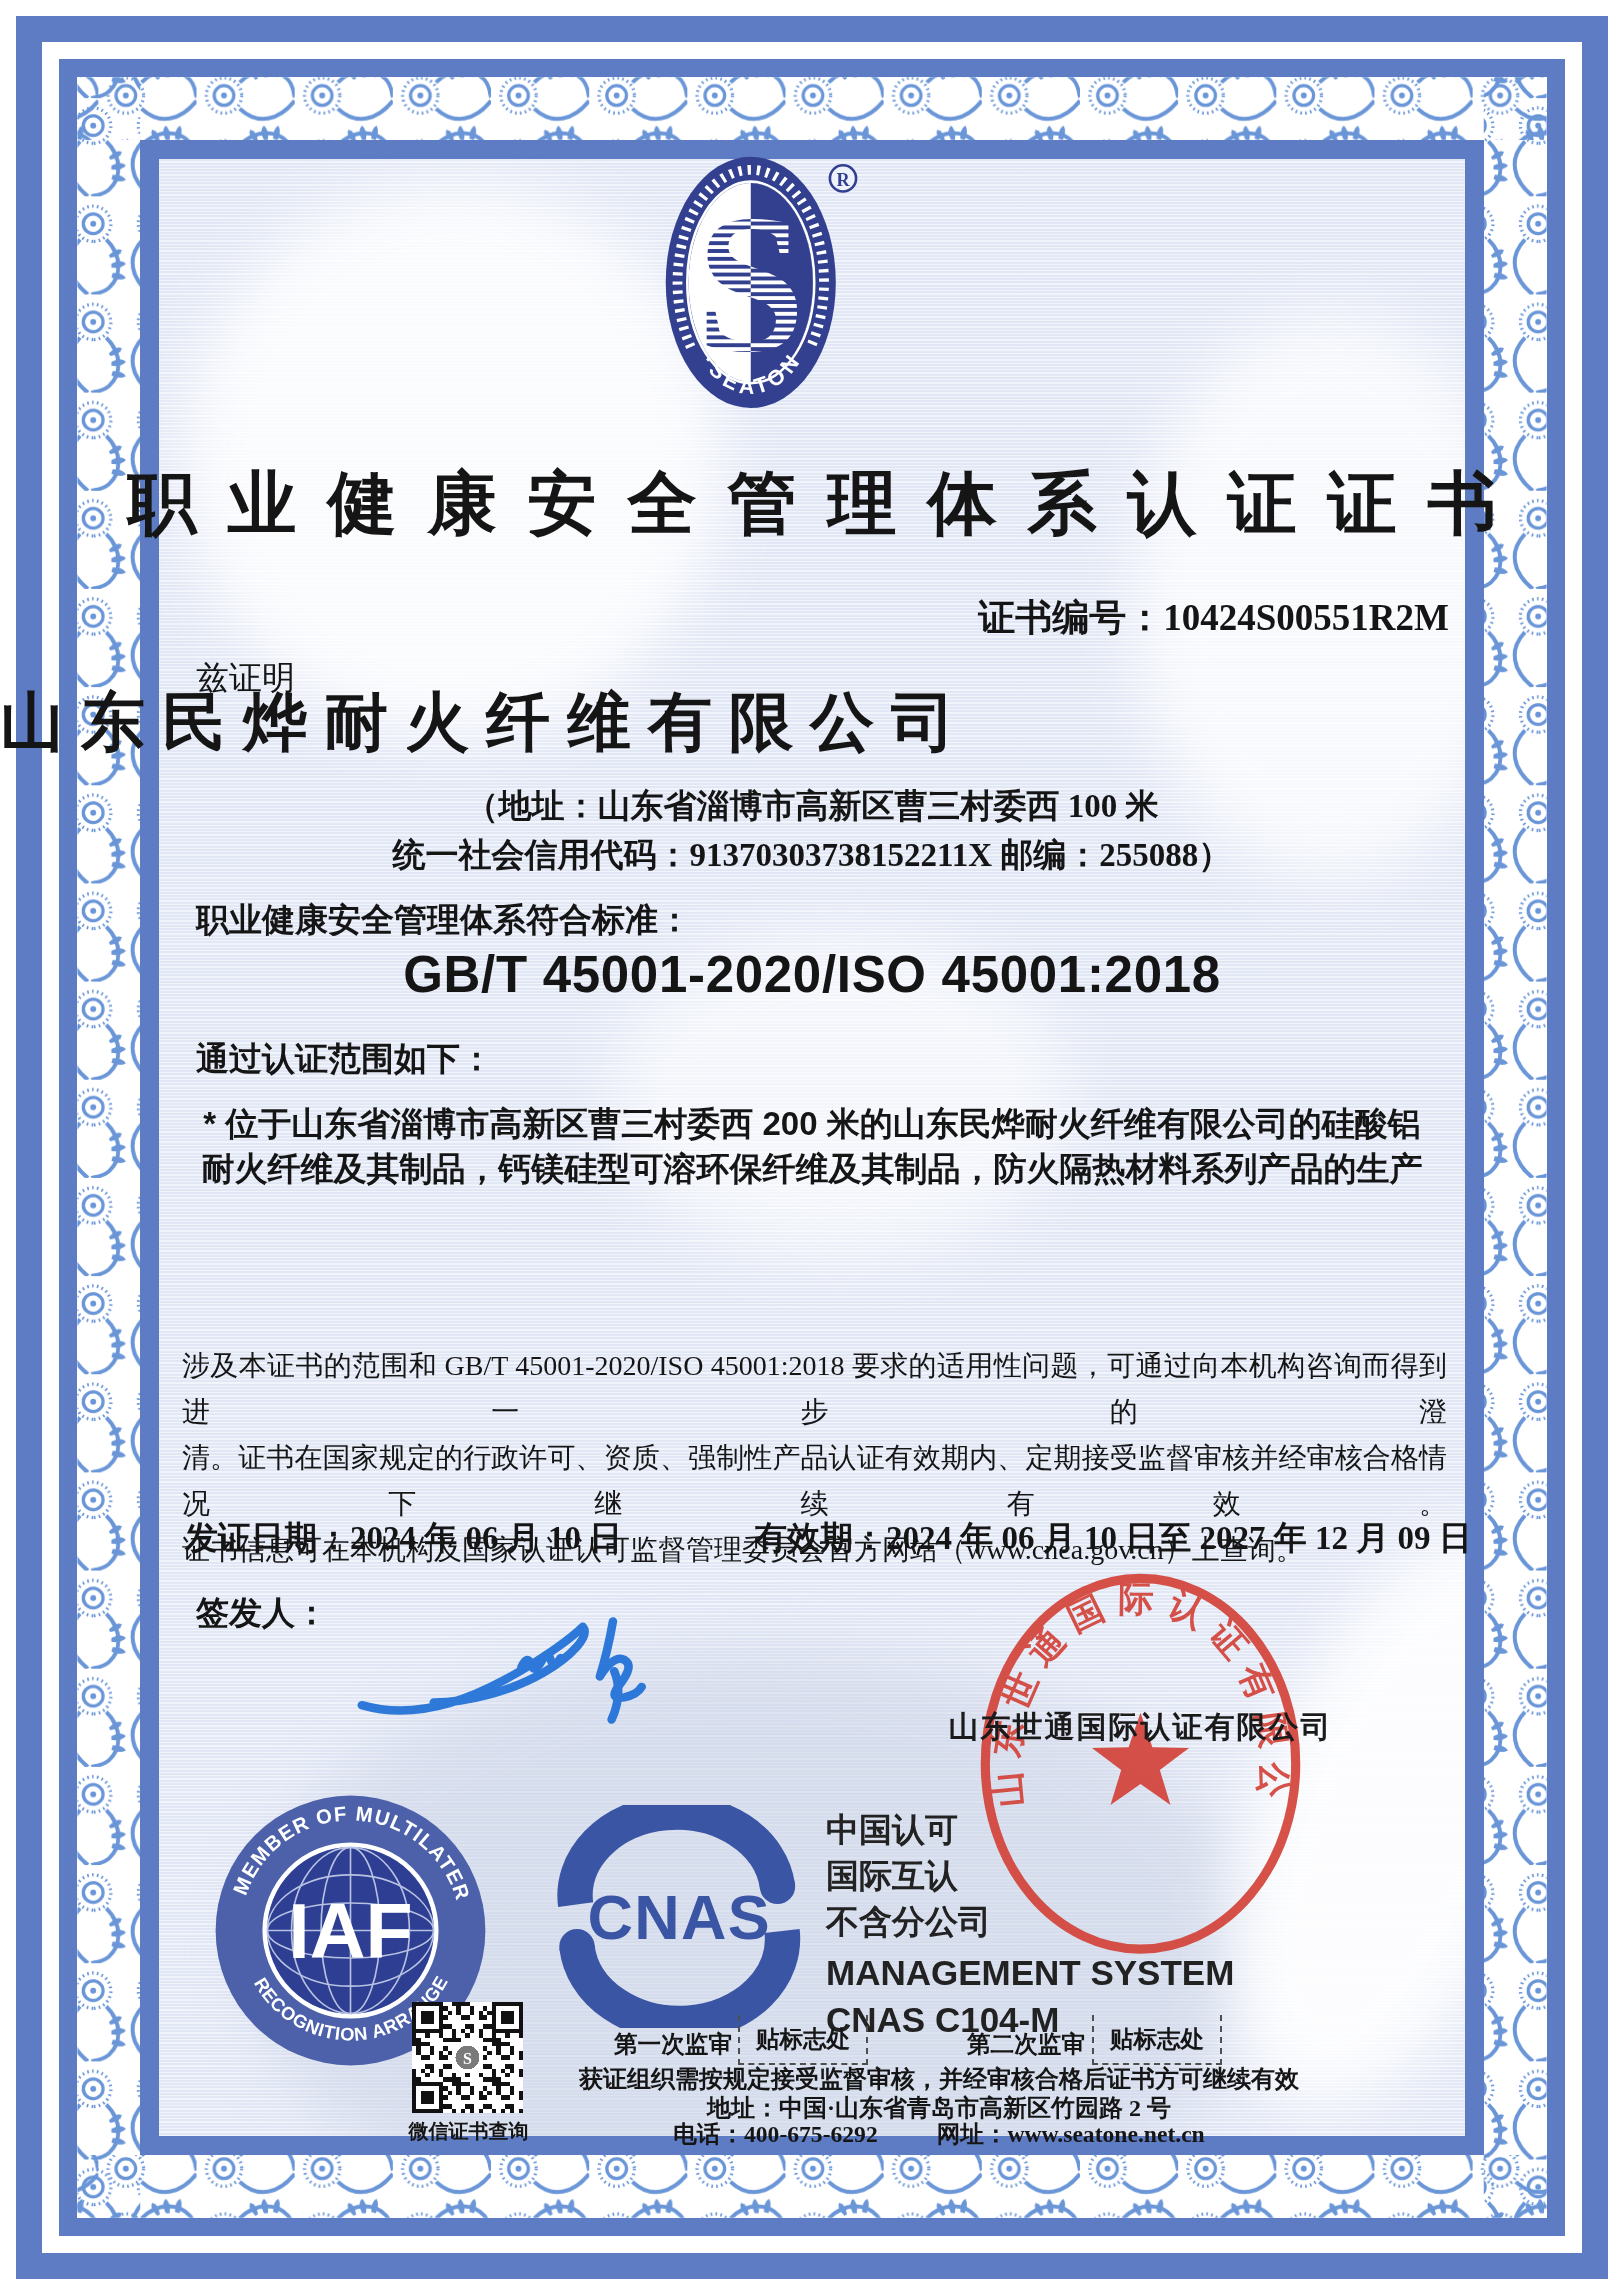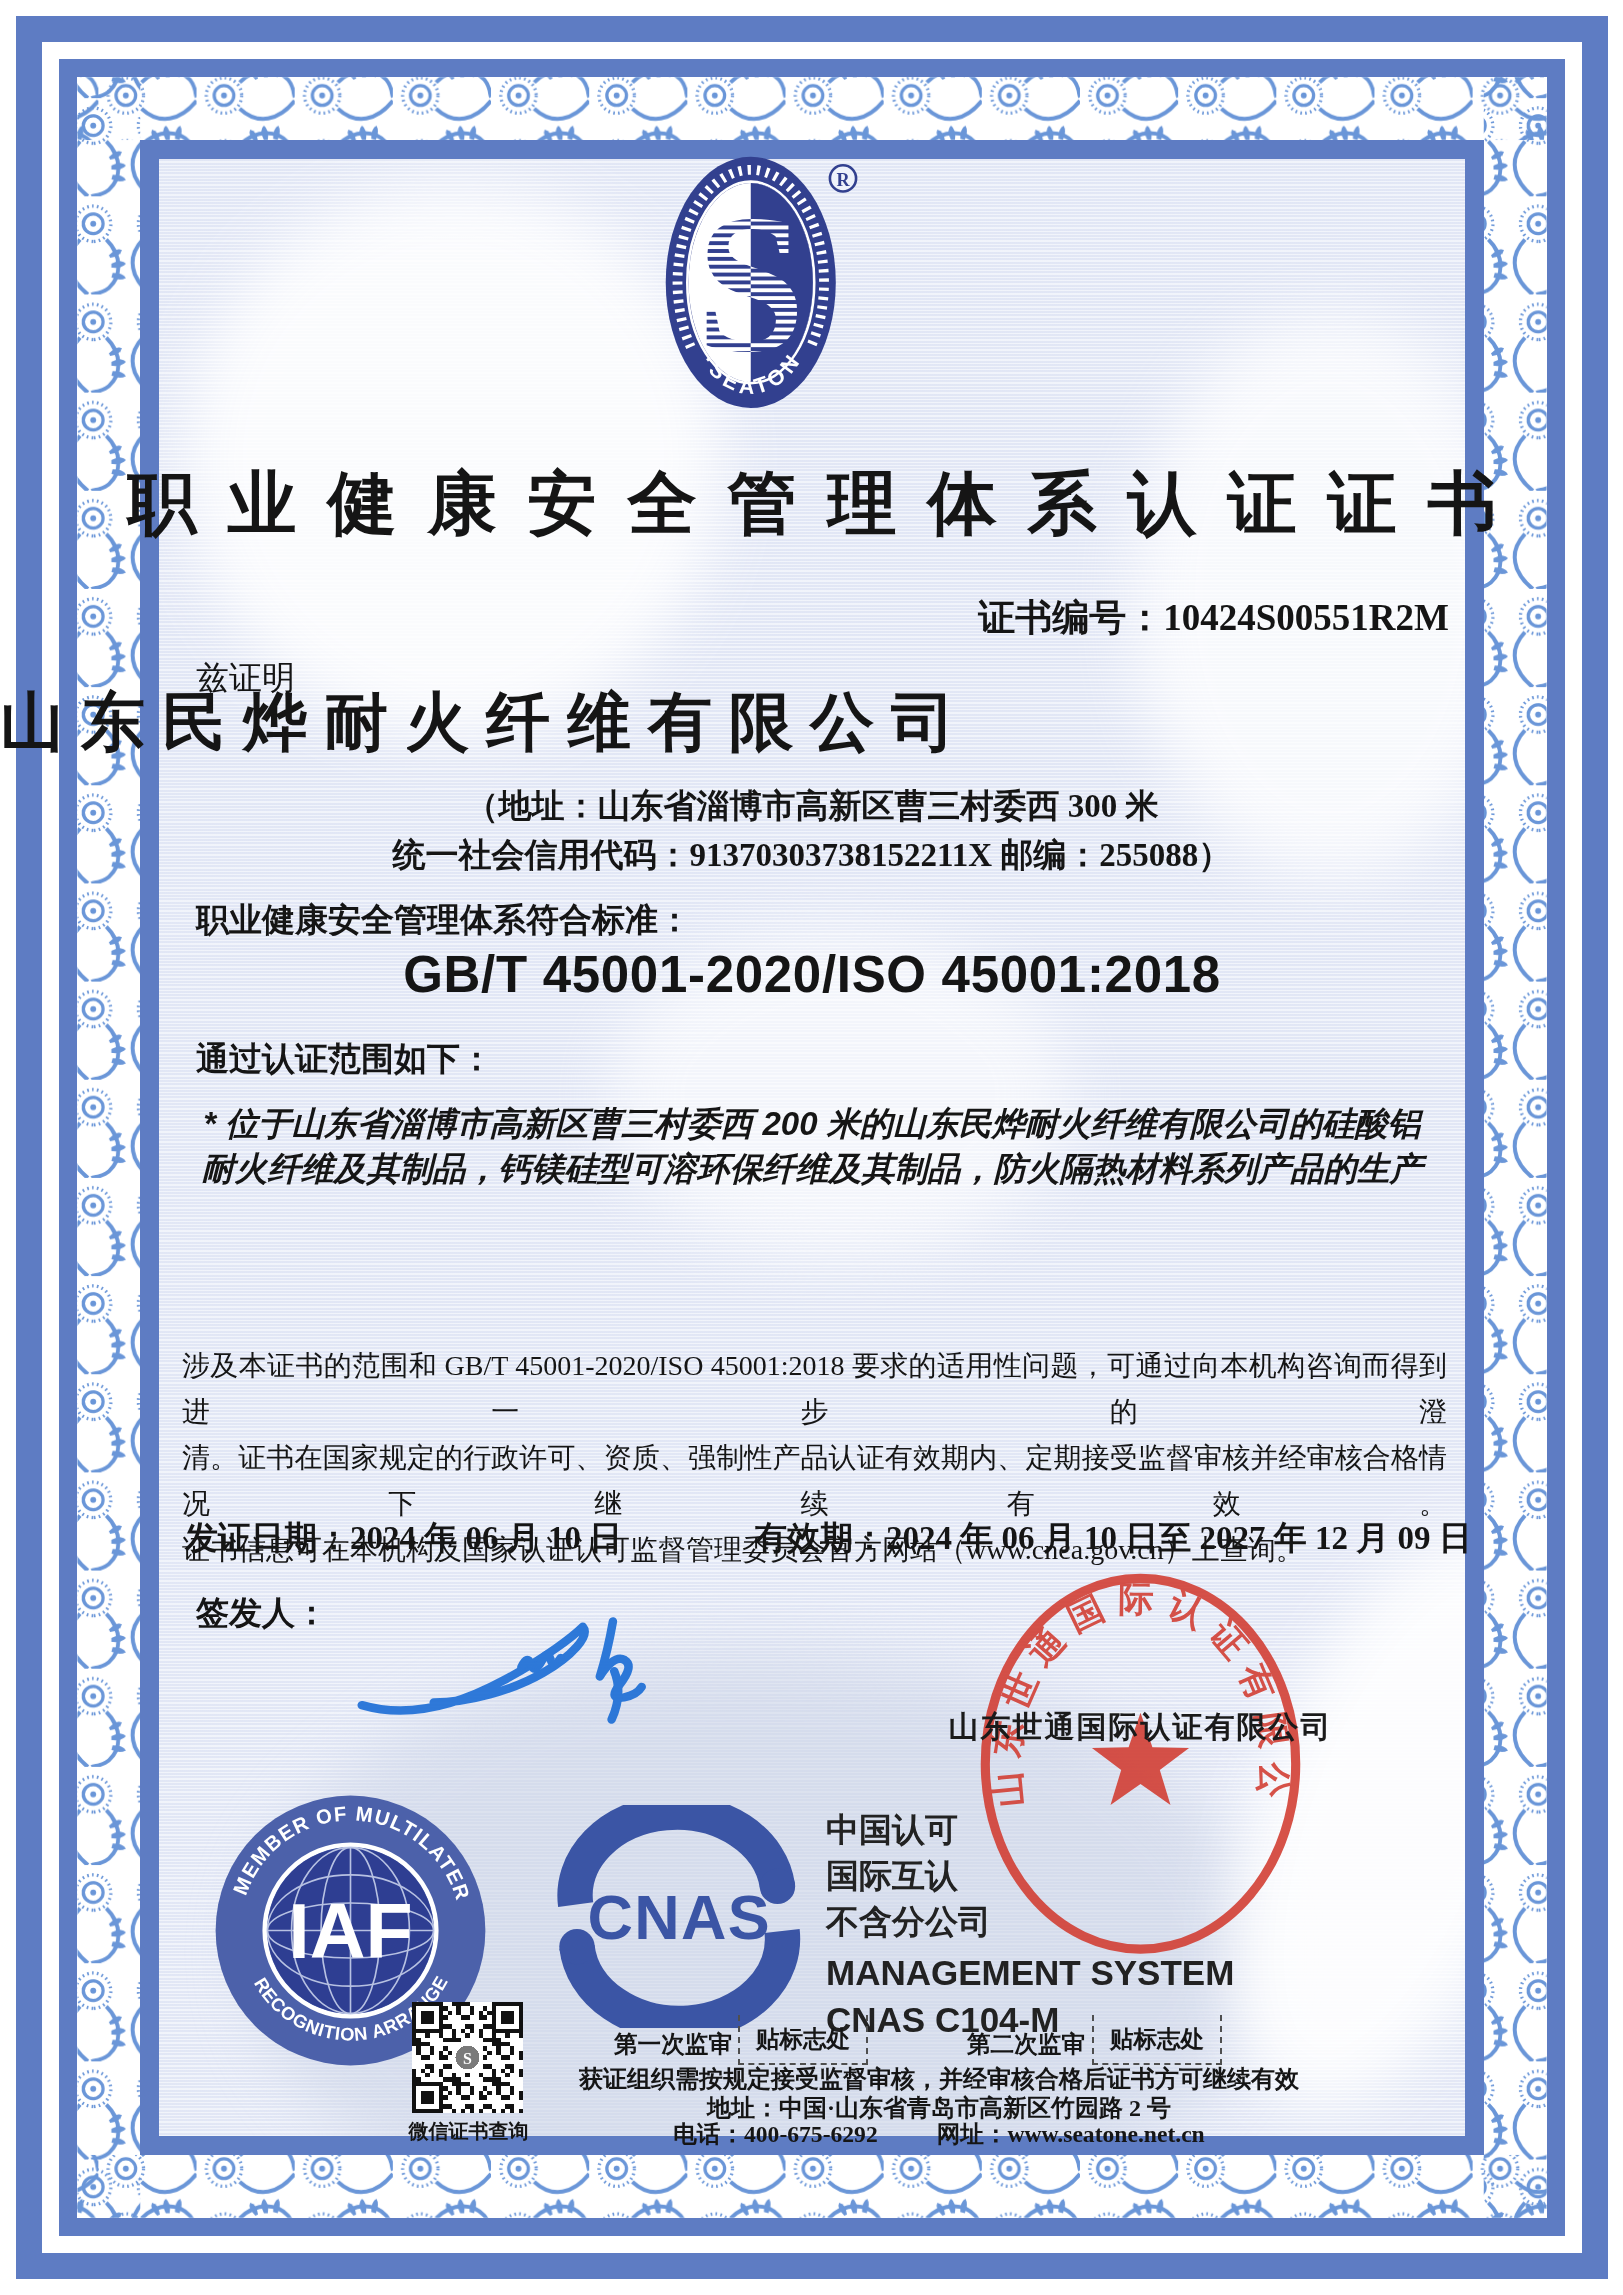--- a/index.html
+++ b/index.html
@@ -30,21 +30,21 @@
   .hereby{left:196px;top:656px;font-size:33px;}
   .company{left:0;right:0;top:679px;font-size:64px;font-weight:bold;white-space:nowrap;
            font-family:"Liberation Sans","DejaVu Sans",sans-serif;}
   .company span{letter-spacing:17px;margin-right:-17px;}
   .addr{left:0;right:0;text-align:center;font-size:33px;font-weight:bold;white-space:nowrap;}
   .a1{top:784px;} .a2{top:833px;}
   .intro{left:196px;font-size:33px;font-weight:bold;}
   .i1{top:898px;} .i2{top:1037px;}
   .standard{left:0;right:0;top:945px;text-align:center;font-size:51px;font-weight:bold;letter-spacing:0.7px;}
   .scope{left:0;right:0;top:1101px;text-align:center;font-size:33px;font-weight:bold;line-height:45px;
-         font-family:"Liberation Sans","DejaVu Sans",sans-serif;font-style:italic;}
+         font-family:"Liberation Sans","DejaVu Sans",sans-serif;}
   .legal{left:182px;width:1265px;top:1343px;font-size:28px;line-height:46px;}
   .legal .just{text-align:justify;text-align-last:justify;}
   .dateline{top:1516px;font-size:33px;font-weight:bold;white-space:nowrap;}
   .d1{left:185px;} .d2{left:754px;}
   .signer{left:196px;top:1591px;font-size:33px;font-weight:bold;}
   .issuer{left:943px;top:1707px;width:395px;text-align:center;font-size:30px;font-weight:600;letter-spacing:2px;
           color:#1a1a1a;font-family:"Liberation Sans","DejaVu Sans",sans-serif;white-space:nowrap;}
   .accred{left:826px;top:1807px;width:419px;font-weight:bold;
           font-family:"Liberation Sans","DejaVu Sans",sans-serif;color:#222;}
   .accred .cn{font-size:33px;line-height:46px;}
@@ -142,21 +142,21 @@
       <text x="298" y="59" text-anchor="middle" font-size="28" font-weight="bold" fill="#32408f" font-family="'Liberation Serif','DejaVu Serif',serif">R</text>
     </g>
   </svg>
 
   <div class="abs title"><span>职业健康安全管理体系认证证书</span></div>
   <div class="abs certno">
     <span>证书编号：</span><span>10424S00551R2M</span>
   </div>
   <div class="abs hereby">兹证明</div>
   <div class="abs company"><span>山东民烨耐火纤维有限公司</span></div>
-  <div class="abs addr a1">（地址：山东省淄博市高新区曹三村委西 300 米</div>
+  <div class="abs addr a1">（地址：山东省淄博市高新区曹三村委西 100 米</div>
   <div class="abs addr a2">统一社会信用代码：91370303738152211X 邮编：255088）</div>
   <div class="abs intro i1">职业健康安全管理体系符合标准：</div>
   <div class="abs standard sans">GB/T 45001-2020/ISO 45001:2018</div>
   <div class="abs intro i2">通过认证范围如下：</div>
 
   <div class="abs scope">
     <div>* 位于山东省淄博市高新区曹三村委西 200 米的山东民烨耐火纤维有限公司的硅酸铝</div>
     <div>耐火纤维及其制品，钙镁硅型可溶环保纤维及其制品，防火隔热材料系列产品的生产</div>
   </div>
 

